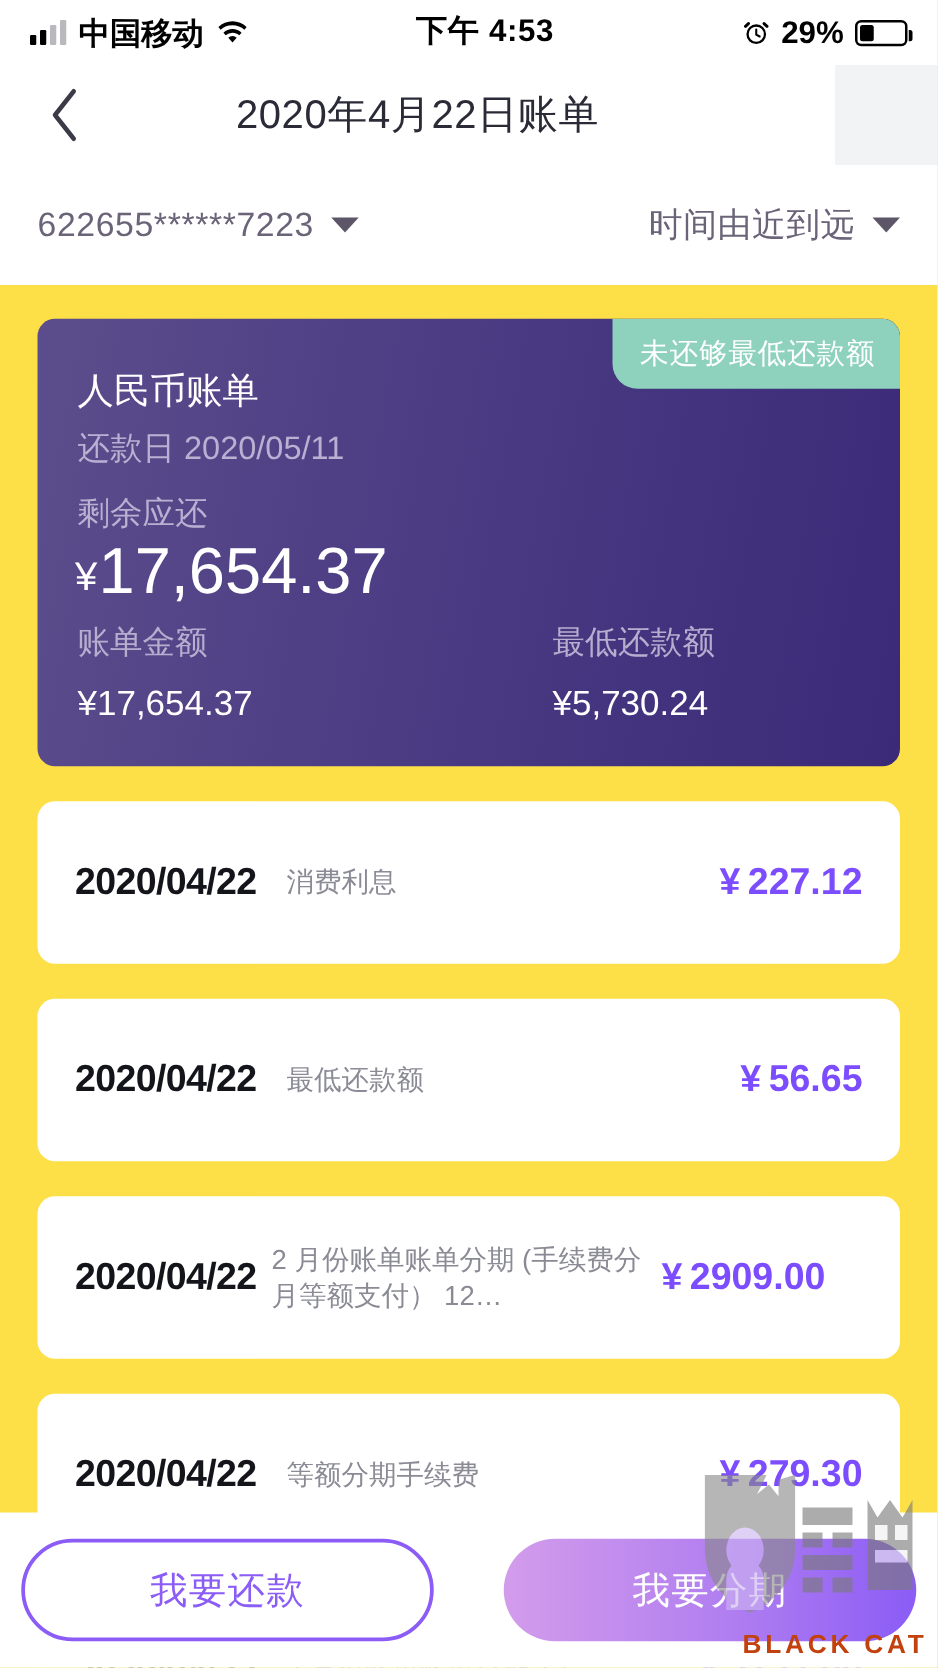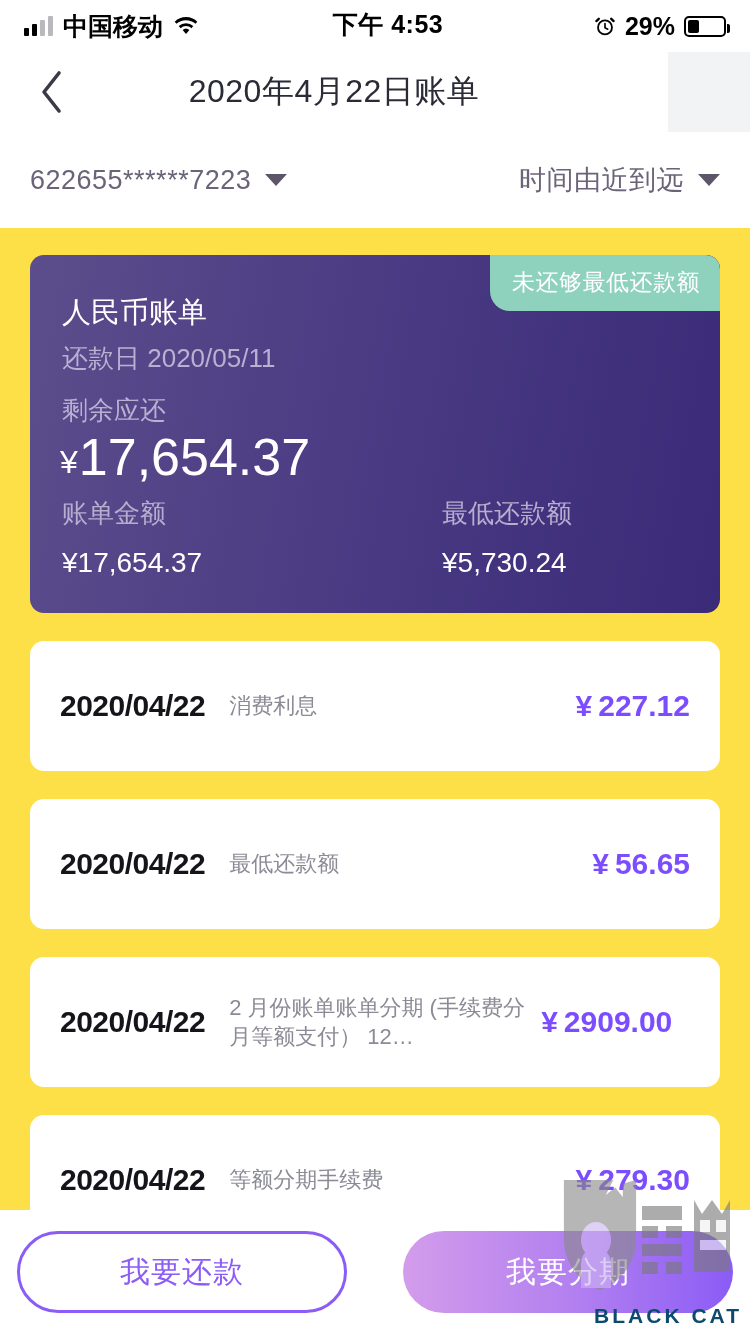--- a/index.html
+++ b/index.html
@@ -119,21 +119,21 @@
   .btn-outline{ border:3px solid #8b5cf6; color:#8b5cf6; background:#ffffff; }
   .btn-filled{ background:linear-gradient(90deg,#d39ceb 0%,#b07ef0 55%,#8b5cf6 100%); color:#ffffff; }
 
   
   .watermark{
     position:absolute; right:6px; bottom:4px; width:210px; height:150px;
     pointer-events:none; opacity:.62;
   }
   .wm-text{
     position:absolute; right:8px; bottom:6px;
-    font-size:21px; font-weight:700; letter-spacing:3px; color:#0c4a6e;
+    font-size:21px; font-weight:700; letter-spacing:3px; color:#c2410c;
   }
 </style>
 </head>
 <body>
 
 <div id="app">
 
   <div class="statusbar">
     <div class="sb-left">
       <span class="sig">
@@ -209,21 +209,21 @@
         <div class="tx-desc">消费利息</div>
         <div class="tx-amt"><span class="y">¥</span><span>227.12</span></div>
       </div>
       <div class="tx-row">
         <div class="tx-date">2020/04/22</div>
         <div class="tx-desc">最低还款额</div>
         <div class="tx-amt"><span class="y">¥</span><span>56.65</span></div>
       </div>
       <div class="tx-row">
         <div class="tx-date">2020/04/22</div>
-        <div class="tx-desc" style="max-width:300px;">2 月份账单账单分期 (手续费分月等额支付） 12…</div>
+        <div class="tx-desc" style="max-width:300px;margin-left:12px;">2 月份账单账单分期 (手续费分月等额支付） 12…</div>
         <div class="tx-amt"><span class="y">¥</span><span>2909.00</span></div>
       </div>
       <div class="tx-row">
         <div class="tx-date">2020/04/22</div>
         <div class="tx-desc">等额分期手续费</div>
         <div class="tx-amt"><span class="y">¥</span><span>279.30</span></div>
       </div>
       <div class="tx-row">
         <div class="tx-date">2020/04/22</div>
         <div class="tx-desc">7 月份账单账单分期 12</div>

